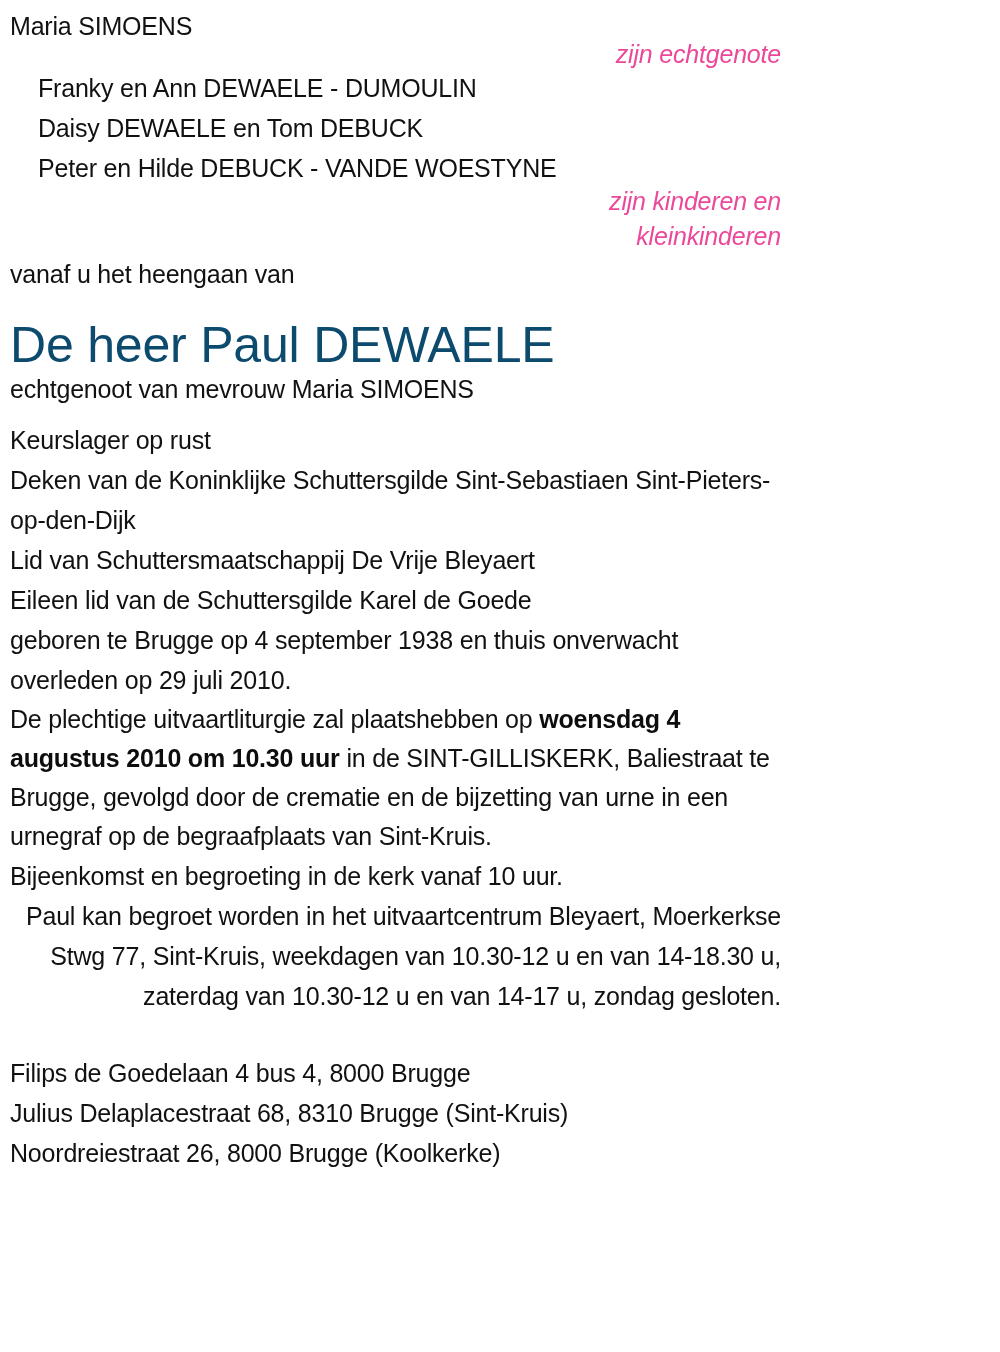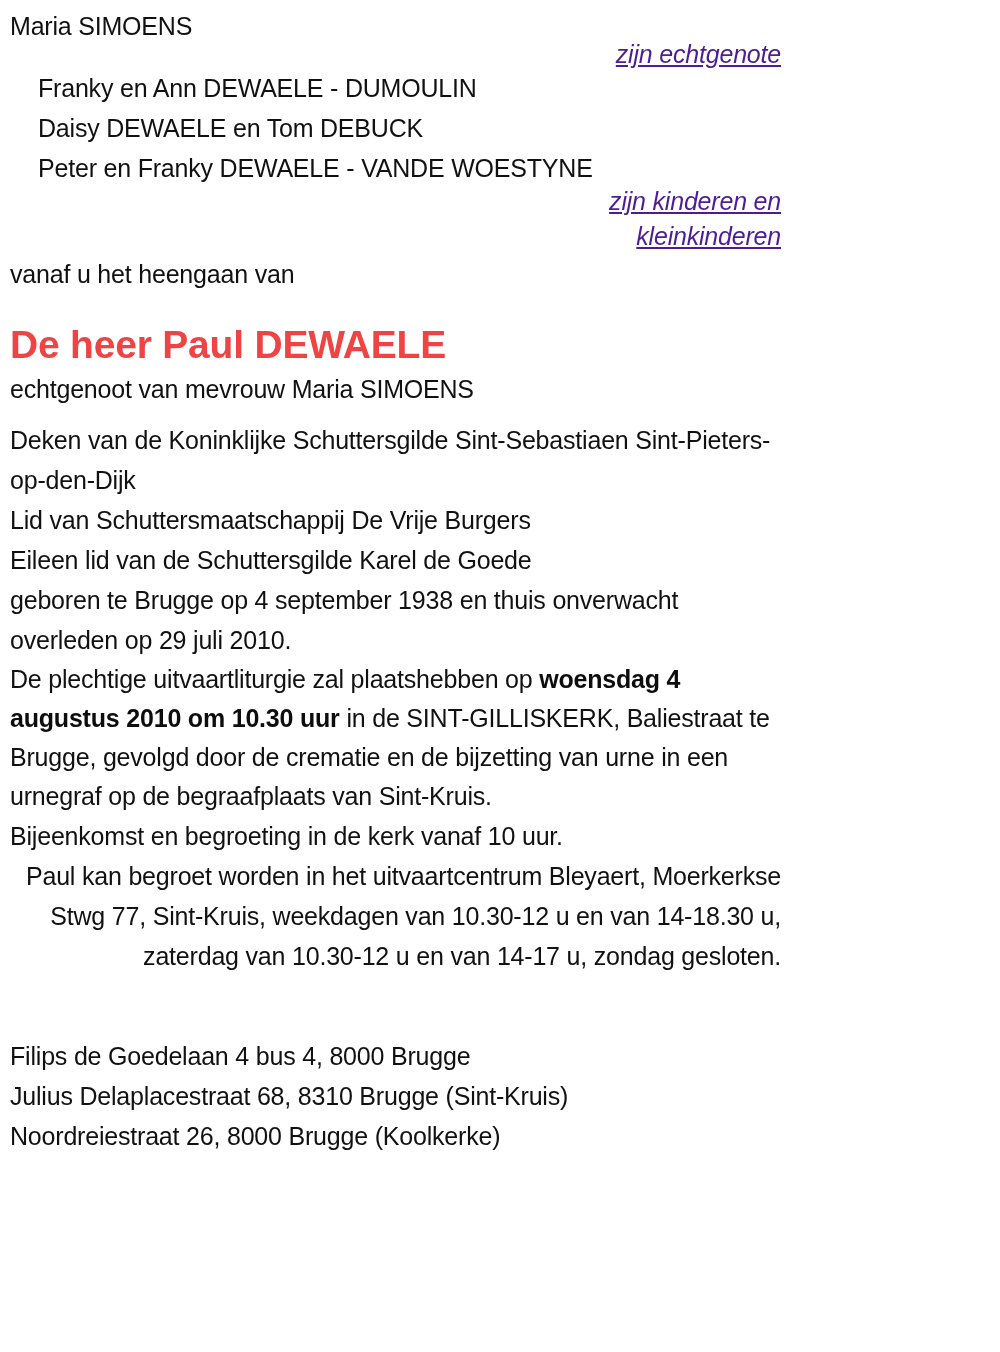--- a/index.html
+++ b/index.html
@@ -21,46 +21,45 @@
     overflow: hidden;
   }
   .page p { margin: 0; }
 
   .spouse-name {
     line-height: 28px;
   }
   .role {
     text-align: right;
     font-style: italic;
-    color: #4c1d95;
-    text-decoration: underline;
+    color: #ec4899;
   }
   .spouse-role {
     line-height: 28px;
   }
   .children p {
     line-height: 40px;
     margin-left: 28px;
   }
   .children-role {
     line-height: 35px;
   }
   .children-role.first {
     margin-top: -4px;
   }
   .intro {
     line-height: 40px;
   }
   h1.deceased-name {
     margin: 27px 0 0 0;
-    font-size: 39px;
-    font-weight: 700;
+    font-size: 50px;
+    font-weight: 400;
     line-height: 48px;
     letter-spacing: -0.2px;
-    color: #ef4444;
+    color: #0c4a6e;
   }
   .relation {
     margin-top: 50px;
     line-height: 40px;
   }
   .titles {
     margin-top: 11px;
   }
   .titles p {
     line-height: 40px;
@@ -80,53 +79,54 @@
     color: #0d0d0d;
   }
   .gathering {
     margin-top: 12px;
   }
   .visitation {
     margin-top: 10px;
     text-align: right;
   }
   .addresses {
-    margin-top: 60px;
+    margin-top: 37px;
   }
   .addresses p {
     line-height: 40px;
   }
 </style>
 </head>
 <body>
 
 <div class="page">
 
   <p class="spouse-name">Maria SIMOENS</p>
 
   <p class="role spouse-role">zijn echtgenote</p>
 
   <div class="children">
     <p>Franky en Ann DEWAELE - DUMOULIN</p>
     <p>Daisy DEWAELE en Tom DEBUCK</p>
-    <p>Peter en Franky DEWAELE - VANDE WOESTYNE</p>
+    <p>Peter en Hilde DEBUCK - VANDE WOESTYNE</p>
   </div>
 
   <p class="role children-role first">zijn kinderen en</p>
   <p class="role children-role">kleinkinderen</p>
 
   <p class="intro">vanaf u het heengaan van</p>
 
   <h1 class="deceased-name">De heer Paul DEWAELE</h1>
 
   <p class="relation">echtgenoot van mevrouw Maria SIMOENS</p>
 
   <div class="titles">
+    <p>Keurslager op rust</p>
     <p>Deken van de Koninklijke Schuttersgilde Sint-Sebastiaen Sint-Pieters-op-den-Dijk</p>
-    <p>Lid van Schuttersmaatschappij De Vrije Burgers</p>
+    <p>Lid van Schuttersmaatschappij De Vrije Bleyaert</p>
     <p>Eileen lid van de Schuttersgilde Karel de Goede</p>
   </div>
 
   <p class="para life">geboren te Brugge op 4 september 1938 en thuis onverwacht overleden op 29 juli 2010.</p>
 
   <p class="para service">
     <span>De plechtige uitvaartliturgie zal plaatshebben op </span><strong>woensdag 4 augustus 2010 om 10.30 uur</strong><span> in de SINT-GILLISKERK, Baliestraat te Brugge, gevolgd door de crematie en de bijzetting van urne in een urnegraf op de begraafplaats van Sint-Kruis.</span>
   </p>
 
   <p class="para gathering">Bijeenkomst en begroeting in de kerk vanaf 10 uur.</p>

